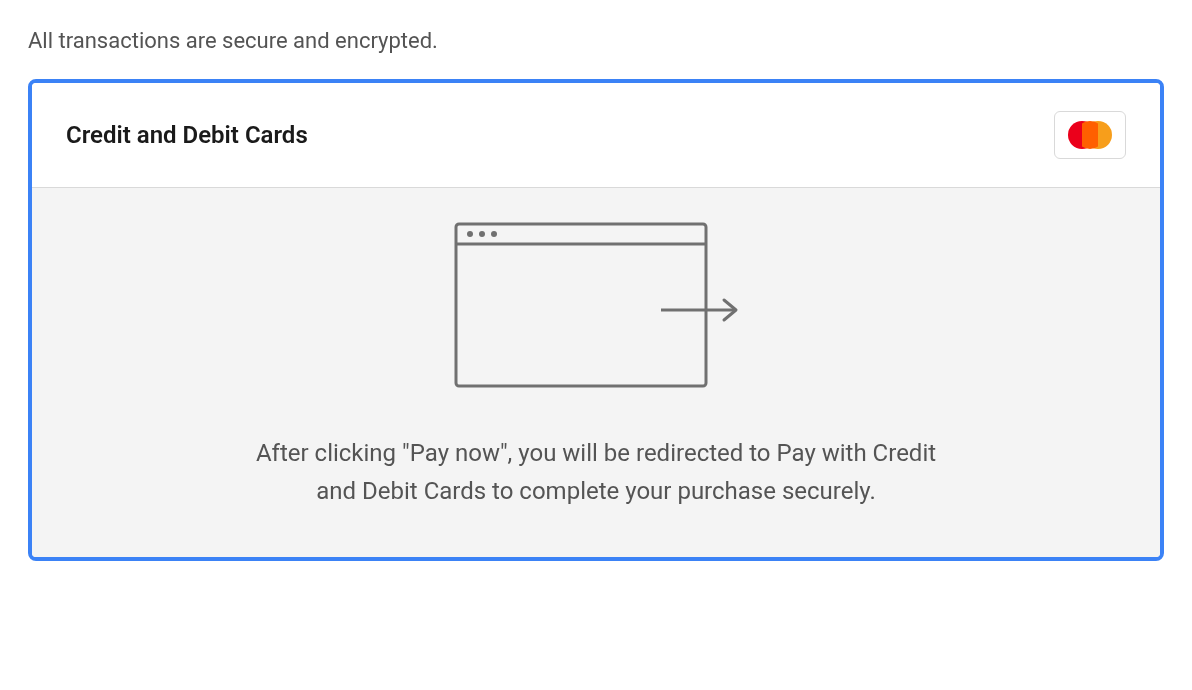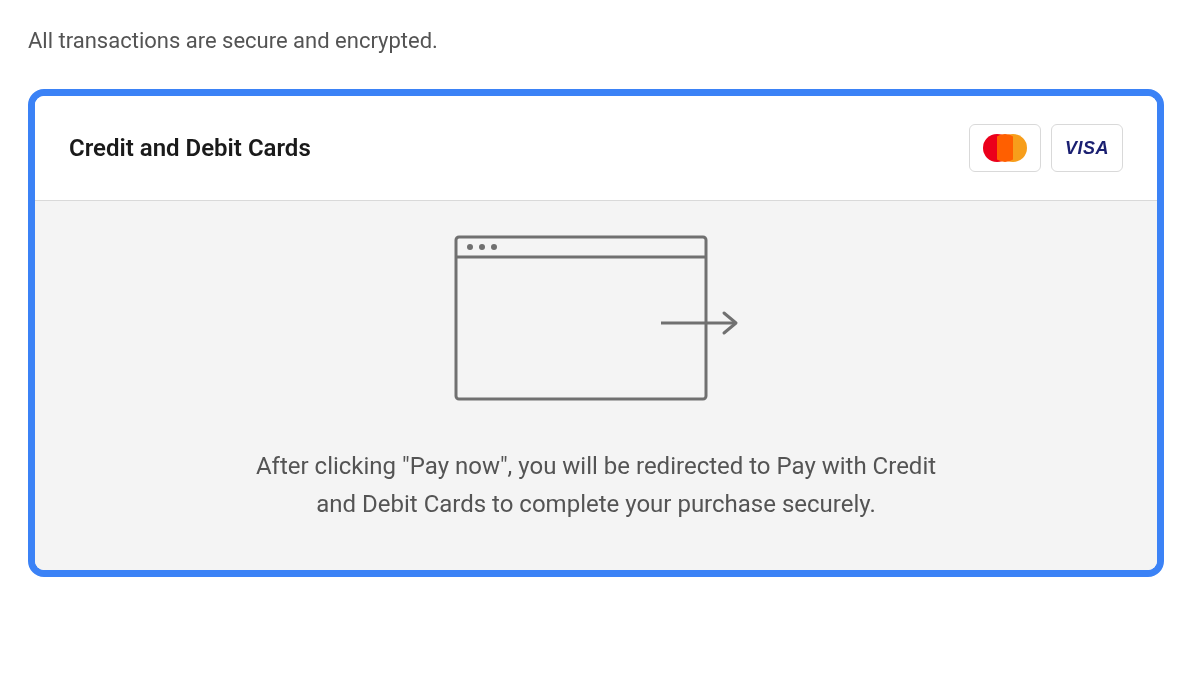--- a/index.html
+++ b/index.html
@@ -18,25 +18,25 @@
     .section-title {
       font-size: 30px;
       font-weight: 600;
       color: #1a1a1a;
       margin-bottom: 14px;
     }
     .section-subtitle {
       font-size: 22px;
       font-weight: 400;
       color: #545454;
-      margin-bottom: 36px;
+      margin-bottom: 26px;
     }
     .payment-box {
-      border: 7px solid #3b82f6;
-      border-radius: 16px;
+      border: 4px solid #3b82f6;
+      border-radius: 8px;
       overflow: hidden;
     }
     .payment-header {
       display: flex;
       align-items: center;
       justify-content: space-between;
       padding: 28px 34px;
       background: #ffffff;
     }
     .payment-method-label {
@@ -129,23 +129,20 @@
     <div class="payment-header">
       <div class="payment-method-label">Credit and Debit Cards</div>
       <div class="card-badges">
         <div class="card-badge">
           <div class="mastercard-circles">
             <div class="mc-red"></div>
             <div class="mc-yellow"></div>
             <div class="mc-overlap"></div>
           </div>
         </div>
-        <div class="card-badge">
-          <span class="visa-text">VISA</span>
-        </div>
       </div>
     </div>
 
     <div class="payment-body">
       <div class="redirect-illustration">
         <svg width="300" height="170" viewBox="0 0 300 170">
 
           <rect x="10" y="2" width="250" height="162" rx="3" ry="3" fill="none" stroke="#707070" stroke-width="3"></rect>
 
           <line x1="10" y1="22" x2="260" y2="22" stroke="#707070" stroke-width="3"></line>

